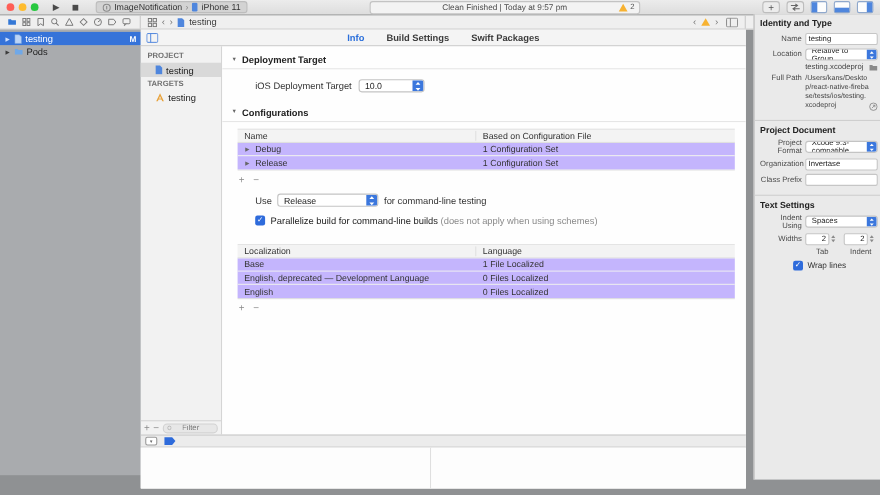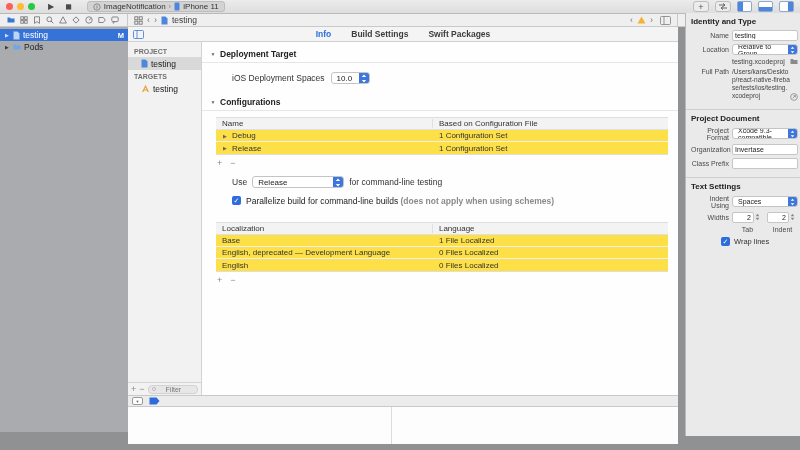--- a/index.html
+++ b/index.html
@@ -69,30 +69,30 @@
   
   .settings { flex:1; background:#fefefe; overflow:hidden; font-size:8.5px; padding-top:4px; }
   .sec-head { display:flex; align-items:center; gap:4px; padding:3px 8px; border-bottom:1px solid #e6e6e6; font-weight:bold; color:#222; }
   .sec-head .disc { color:#666; }
   .dep-row { display:flex; align-items:center; gap:6px; padding:9px 0 10px 30px; color:#333; }
   .popup { display:inline-flex; align-items:stretch; background:#fff; border:1px solid #c4c4c4; border-radius:3px; height:12px; overflow:hidden; }
   .popup .val { padding:0 5px; font-size:8px; color:#222; display:flex; align-items:center; flex:1; }
   .pop-btn { width:10px; background:#3b77dd; display:flex; align-items:center; justify-content:center; }
   .tbl { margin:6px 10px 0 14px; border-top:1px solid #dedede; border-bottom:1px solid #dedede; }
   .tbl .hrow { display:flex; background:#f3f3f3; border-bottom:1px solid #e0e0e0; height:12px; align-items:center; font-size:8px; color:#333; }
-  .tbl .row { display:flex; height:12px; align-items:center; font-size:8px; color:#333; border-bottom:1px solid #efefef; background:#fde047; }
+  .tbl .row { display:flex; height:12px; align-items:center; font-size:8px; color:#333; border-bottom:1px solid #efefef; background:#c4b5fd; }
   .tbl .row:last-child { border-bottom:none; }
   .c1 { width:48%; padding-left:6px; display:flex; align-items:center; gap:4px; border-right:1px solid transparent; }
   .hrow .c1 { border-right:1px solid #e0e0e0; }
   .c2 { flex:1; padding-left:6px; }
   .pm-row { display:flex; gap:8px; padding:4px 0 0 15px; }
   .use-row { display:flex; align-items:center; gap:5px; padding:8px 0 0 30px; color:#333; }
   .chk-row { display:flex; align-items:flex-start; gap:5px; padding:8px 0 0 30px; color:#222; }
   .chk { width:9px; height:9px; background:#2e6bdb; border-radius:2px; color:#fff; font-size:7px; line-height:9px; text-align:center; flex:none; }
-  .note { color:#8a8a8a;font-weight:bold; }
+  .note { color:#8a8a8a; }
   .sec-gap { height:10px; }
 
   
   .debugbar { height:12px; background:#ececec; border-top:1px solid #c9c9c9; border-bottom:1px solid #c9c9c9;
     display:flex; align-items:center; gap:6px; padding:0 4px; }
   .dbg-toggle { width:11px; height:8px; background:#fff; border:1px solid #9a9a9a; border-radius:2px;
     display:flex; align-items:center; justify-content:center; font-size:4px; color:#666; }
   .debugarea { height:37px; display:flex; background:#fff; }
   .dbg-pane { height:100%; background:#fdfdfd; }
   .dbg-pane.l { width:48%; border-right:1px solid #dcdcdc; }
@@ -141,20 +141,29 @@
         <rect x="3.5" y="2.4" width="1" height="3.2" fill="#8a8a8a"></rect>
       </svg>
       <span>ImageNotification</span>
       <span class="sep-chev">›</span>
       <svg width="6" height="9" viewBox="0 0 6 9">
         <rect x="0.5" y="0.5" width="5" height="8" rx="1.2" fill="#4f86dd"></rect>
       </svg>
       <span>iPhone 11</span>
     </div>
     <div class="spacer"></div>
+    <div class="activity-pill">
+      <span>Clean Finished | Today at 9:57 pm</span>
+      <span class="warn-badge">
+        <svg width="9" height="8" viewBox="0 0 9 8">
+          <path d="M4.5 0.5 L8.5 7.5 H0.5 Z" fill="#f7b231"></path>
+        </svg>
+        <span>2</span>
+      </span>
+    </div>
     <div class="spacer"></div>
     <div class="tb-right">
       <span class="tb-btn">+</span>
       <span class="tb-btn">
         <svg width="10" height="7" viewBox="0 0 10 7">
           <path d="M1 2 H7 M5 0.5 L7 2 L5 3.5" stroke="#666" stroke-width="1" fill="none"></path>
           <path d="M9 5 H3 M5 3.5 L3 5 L5 6.5" stroke="#666" stroke-width="1" fill="none"></path>
         </svg>
       </span>
       <span class="panel-btn">
@@ -310,22 +319,22 @@
         </div>
       </div>
 
       <div class="settings">
 
         <div class="sec-head">
           <span class="disc">▼</span>
           <span>Deployment Target</span>
         </div>
         <div class="dep-row">
-          <span>iOS Deployment Spaces</span>
-          <span class="popup" style="width:39px">
+          <span>iOS Deployment Target</span>
+          <span class="popup" style="width:60px">
             <span class="val">10.0</span>
             <span class="pop-btn">
               <svg width="6" height="9" viewBox="0 0 6 9">
                   <path d="M3 0.5 L5.2 3 H0.8 Z" fill="#fff"></path>
                   <path d="M3 8.5 L0.8 6 H5.2 Z" fill="#fff"></path>
                 </svg>
             </span>
           </span>
         </div>
 

